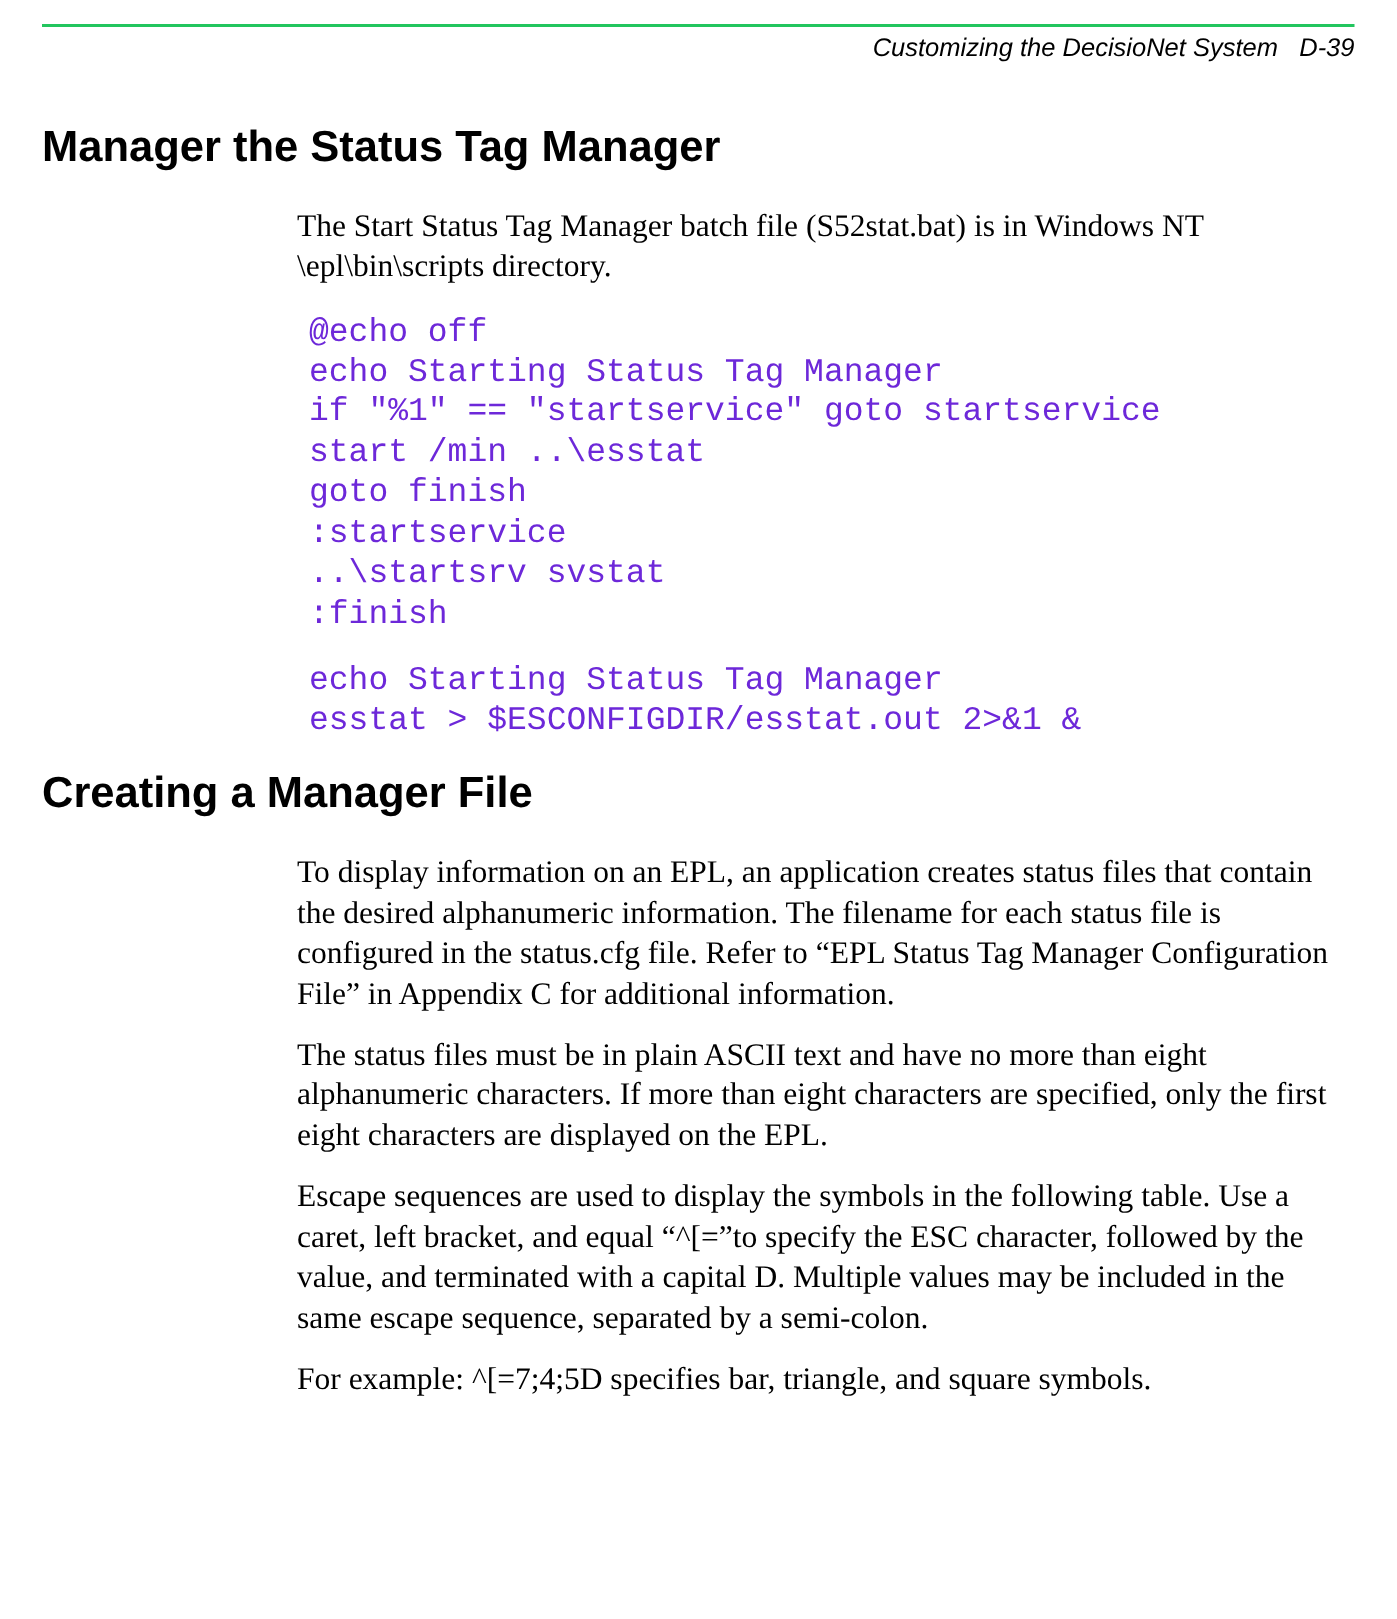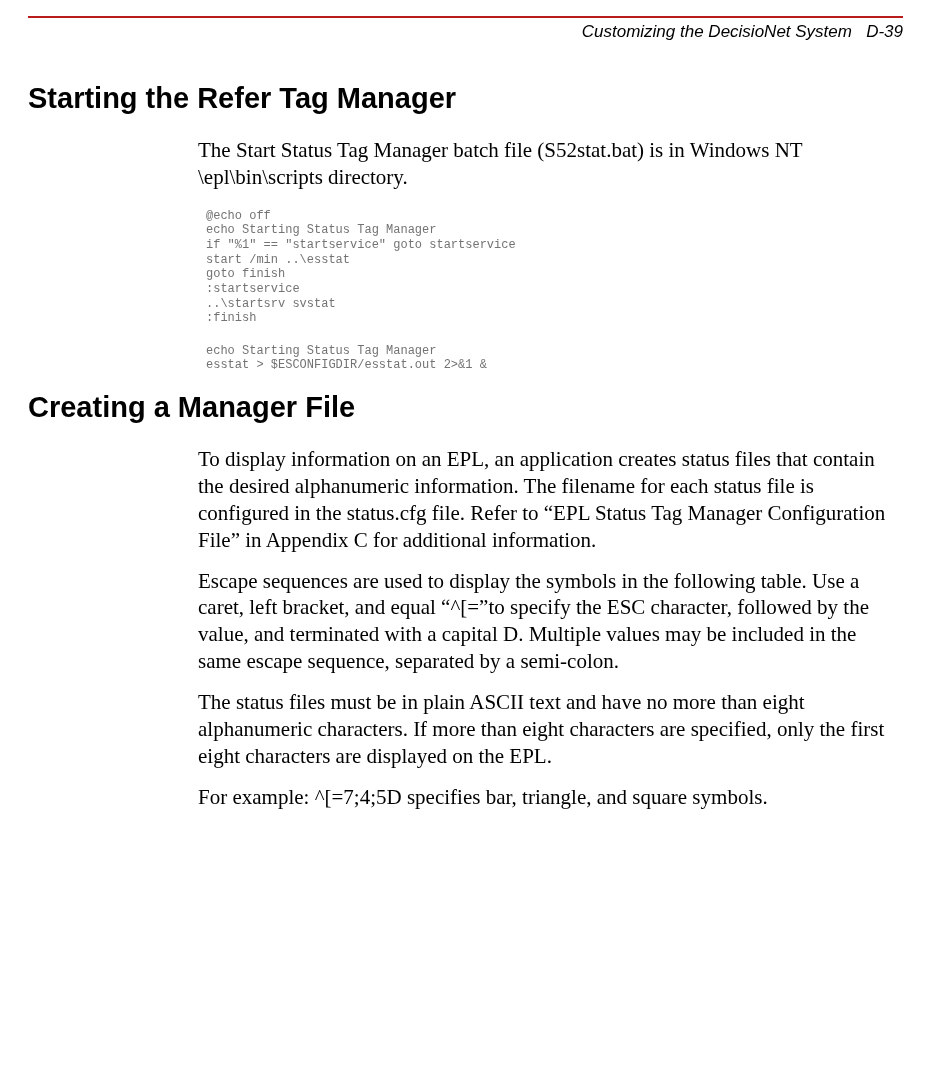--- a/index.html
+++ b/index.html
@@ -9,21 +9,21 @@
       width: 931px;
       height: 1079px;
       box-sizing: border-box;
       background: #fff;
       color: #000;
     }
     .page {
       padding: 8px 28px 0 28px;
     }
     .hdr {
-      border-top: 2px solid #b91c1c;
+      border-top: 2px solid #22c55e;
       padding-top: 0;
       margin-top: 8px;
       margin-bottom: 40px;
       text-align: right;
       font-style: italic;
       font-family: Arial, Helvetica, sans-serif;
       font-size: 17px;
     }
     .hdr-inner {
       padding-top: 4px;
@@ -38,59 +38,59 @@
       margin-left: 170px;
       margin-top: 22px;
     }
     p {
       font-size: 21px;
       line-height: 1.28;
       margin: 0 0 14px 0;
     }
     pre.code {
       font-family: "Courier New", Courier, monospace;
-      font-size: 12px;
-      color: #737373;
+      font-size: 22px;
+      color: #6d28d9;
       margin: 18px 0 18px 8px;
       line-height: 1.22;
       white-space: pre;
     }
     .sec2 {
       margin-top: 18px;
     }
   </style>
 </head>
 <body>
 
 <div class="page">
 
   <div class="hdr">
     <div class="hdr-inner">
       <span>Customizing the DecisioNet System</span>&nbsp;&nbsp;&nbsp;<span>D-39</span>
     </div>
   </div>
 
-  <h2 class="section">Starting the Refer Tag Manager</h2>
+  <h2 class="section">Manager the Status Tag Manager</h2>
 
   <div class="body-col">
     <p> The Start Status Tag Manager batch file (S52stat.bat) is in Windows NT \epl\bin\scripts directory.</p>
     <pre class="code">@echo off
 echo Starting Status Tag Manager
 if "%1" == "startservice" goto startservice
 start /min ..\esstat
 goto finish
 :startservice
 ..\startsrv svstat
 :finish</pre>
     <pre class="code">echo Starting Status Tag Manager
 esstat &gt; $ESCONFIGDIR/esstat.out 2&gt;&amp;1 &amp;</pre>
   </div>
 
   <h2 class="section sec2">Creating a Manager File</h2>
 
   <div class="body-col">
     <p>To display information on an EPL, an application creates status files that contain the desired alphanumeric information. The filename for each status file is configured in the status.cfg file. Refer to “EPL Status Tag Manager Configuration File” in Appendix C for additional information.</p>
+    <p>The status files must be in plain ASCII text and have no more than eight alphanumeric characters. If more than eight characters are specified, only the first eight characters are displayed on the EPL.</p>
     <p>Escape sequences are used to display the symbols in the following table. Use a caret, left bracket, and equal “^[=”to specify the ESC character, followed by the value, and terminated with a capital D. Multiple values may be included in the same escape sequence, separated by a semi-colon.</p>
-    <p>The status files must be in plain ASCII text and have no more than eight alphanumeric characters. If more than eight characters are specified, only the first eight characters are displayed on the EPL.</p>
     <p>For example: ^[=7;4;5D specifies bar, triangle, and square symbols.</p>
   </div>
 
 </div>
 
 </body></html>

